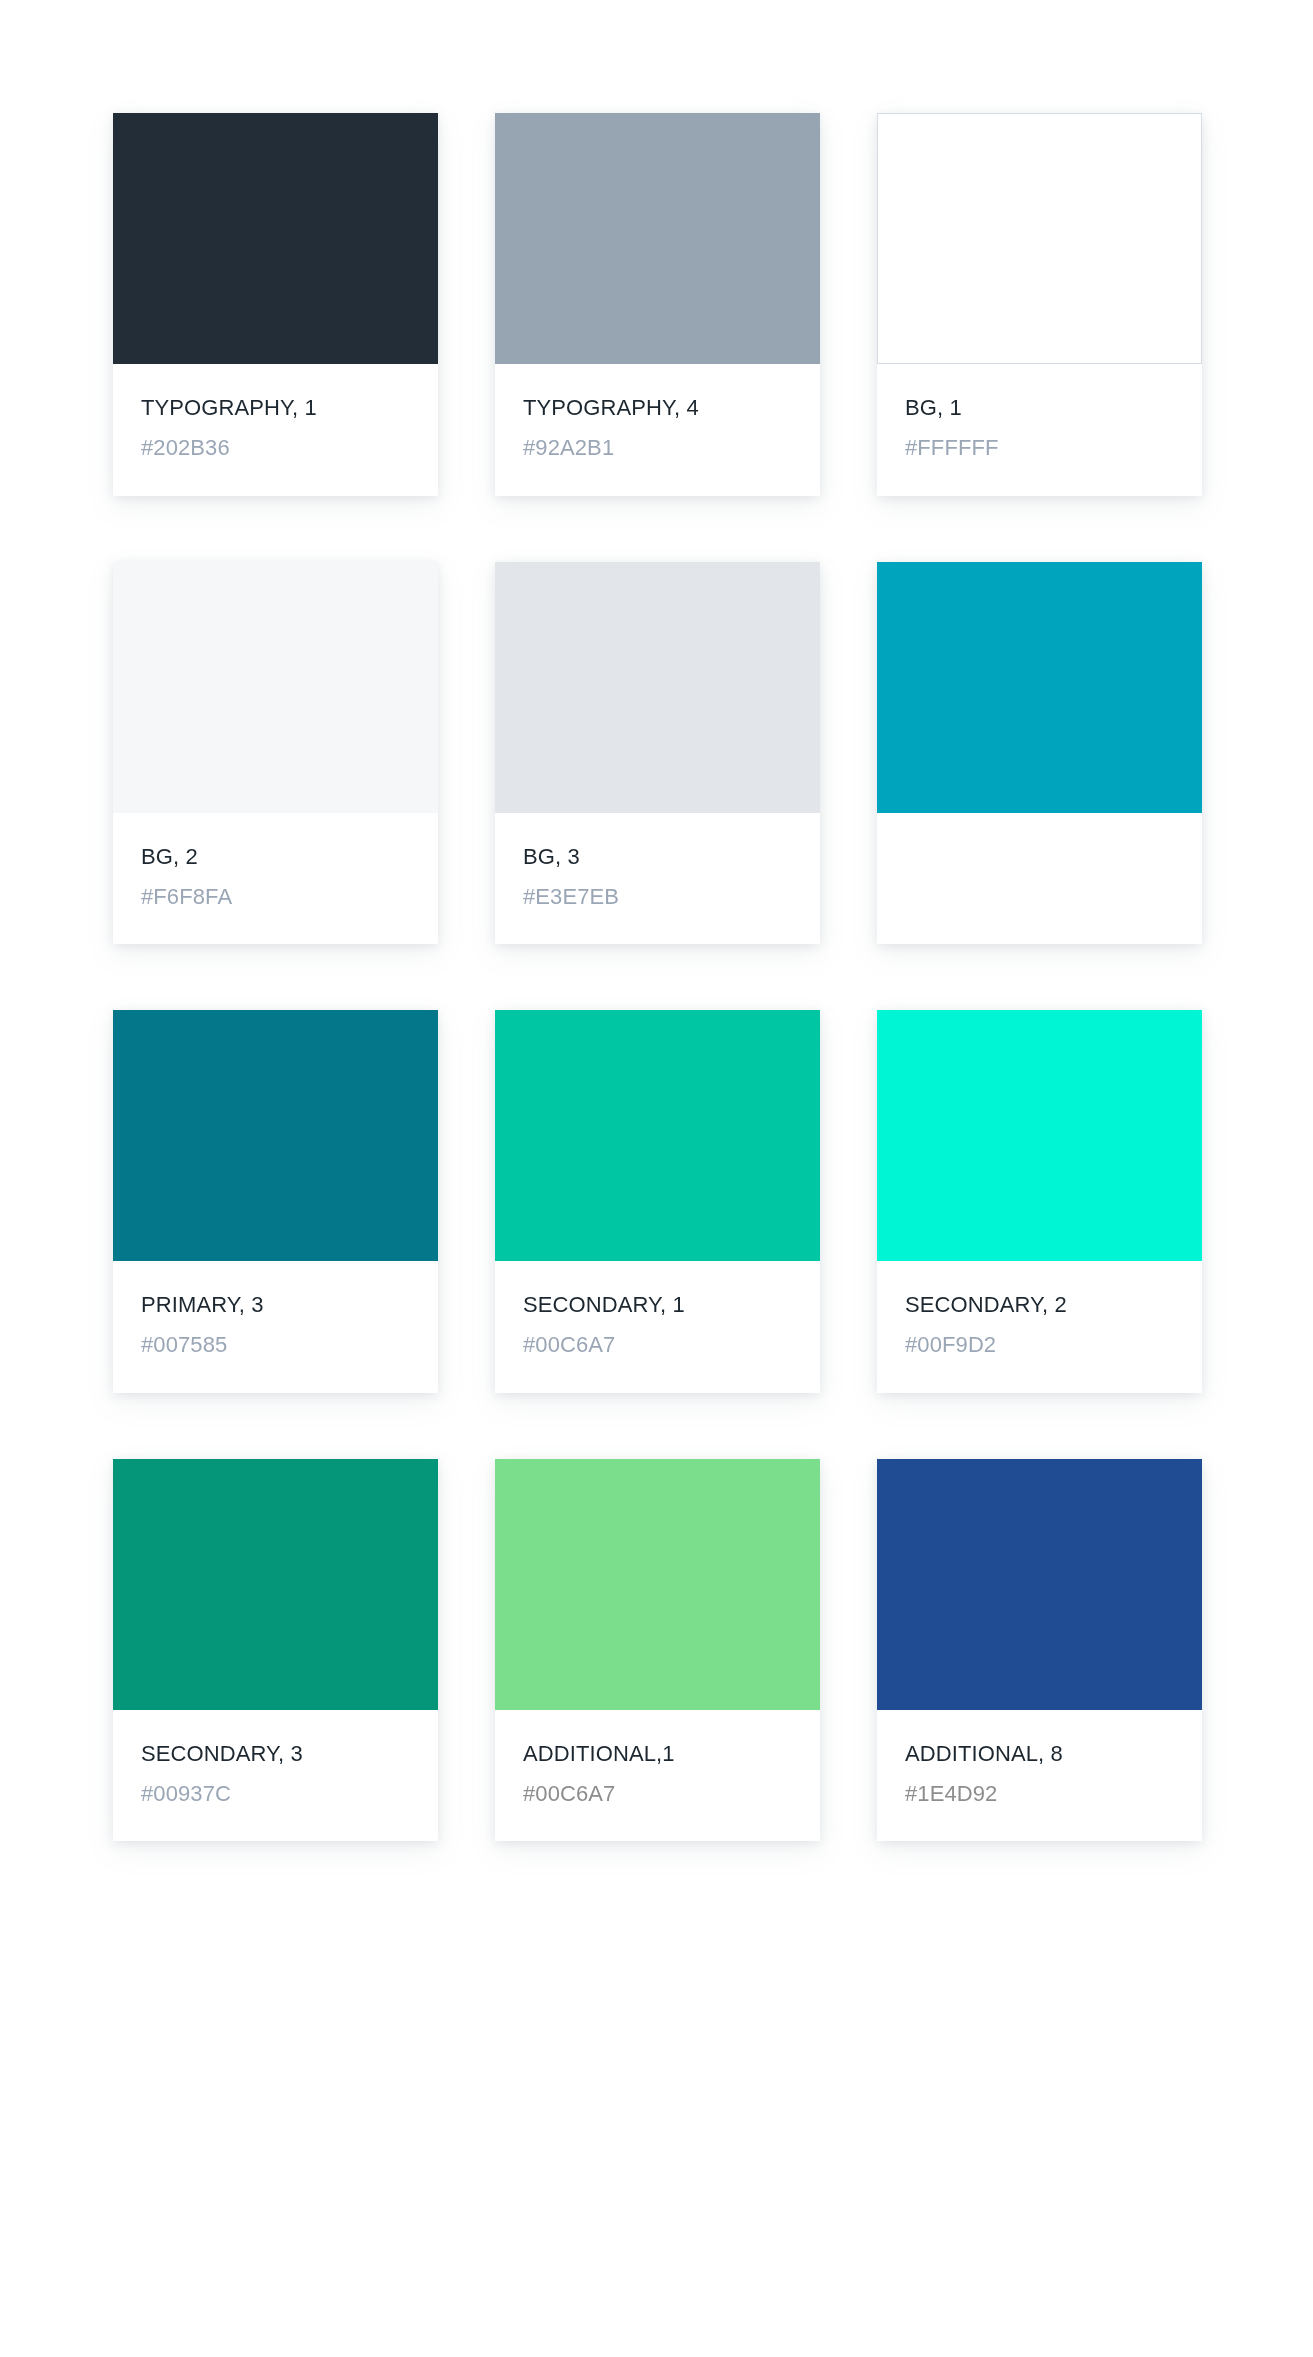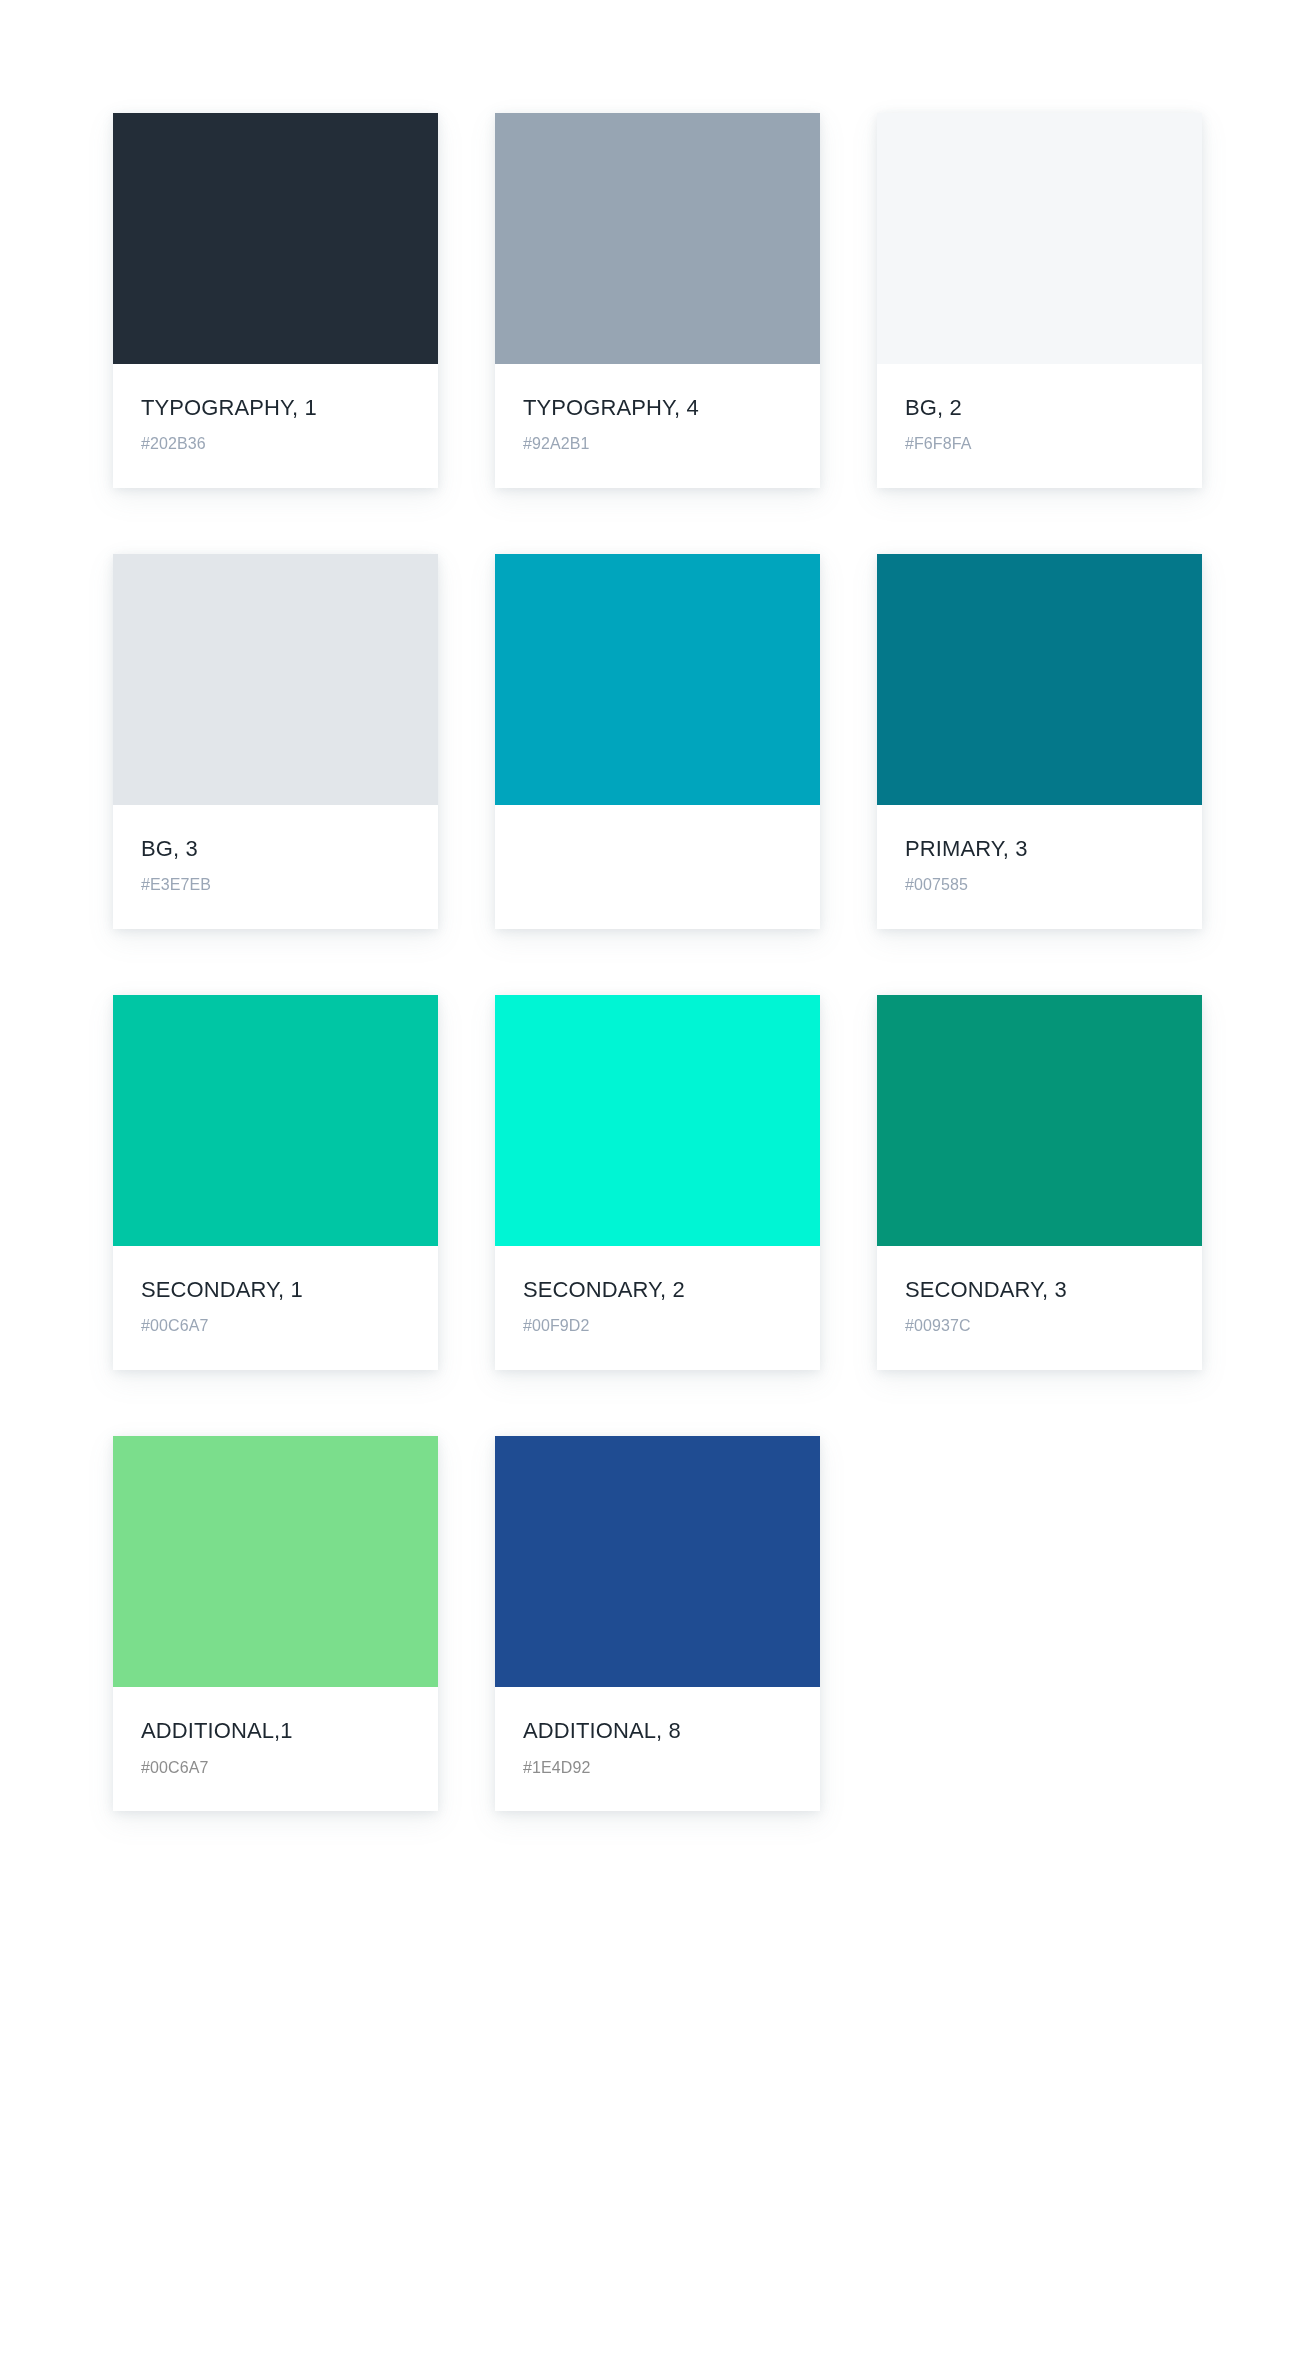--- a/index.html
+++ b/index.html
@@ -62,21 +62,21 @@
   .swatch-name {
     font-size: 22px;
     line-height: 1.24;
     color: #1d2730;
     letter-spacing: 0.1px;
     white-space: nowrap;
   }
 
   .swatch-hex {
     margin-top: 13px;
-    font-size: 16px;
+    font-size: 22px;
     line-height: 1.24;
     color: #9aa6b6;
     letter-spacing: 0.1px;
     white-space: nowrap;
   }
 
   .swatch-hex.tone-neutral {
     color: #8d8d8d;
   }
 </style>
@@ -90,20 +90,27 @@
         <div class="swatch-meta">
           <div class="swatch-name">TYPOGRAPHY, 1</div>
           <div class="swatch-hex">#202B36</div>
         </div>
       </div>
       <div class="swatch-card">
         <div class="swatch-chip" style="background-color: rgb(151, 165, 179);"></div>
         <div class="swatch-meta">
           <div class="swatch-name">TYPOGRAPHY, 4</div>
           <div class="swatch-hex">#92A2B1</div>
+        </div>
+      </div>
+      <div class="swatch-card">
+        <div class="swatch-chip has-outline" style="background-color: rgb(255, 255, 255);"></div>
+        <div class="swatch-meta">
+          <div class="swatch-name">BG, 1</div>
+          <div class="swatch-hex">#FFFFFF</div>
         </div>
       </div>
       <div class="swatch-card">
         <div class="swatch-chip" style="background-color: rgb(245, 247, 249);"></div>
         <div class="swatch-meta">
           <div class="swatch-name">BG, 2</div>
           <div class="swatch-hex">#F6F8FA</div>
         </div>
       </div>
       <div class="swatch-card">

